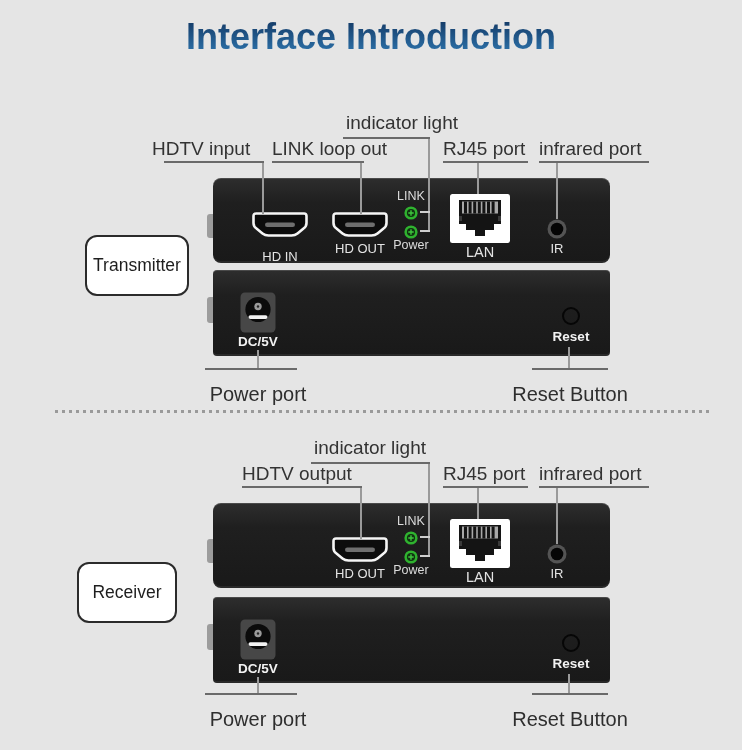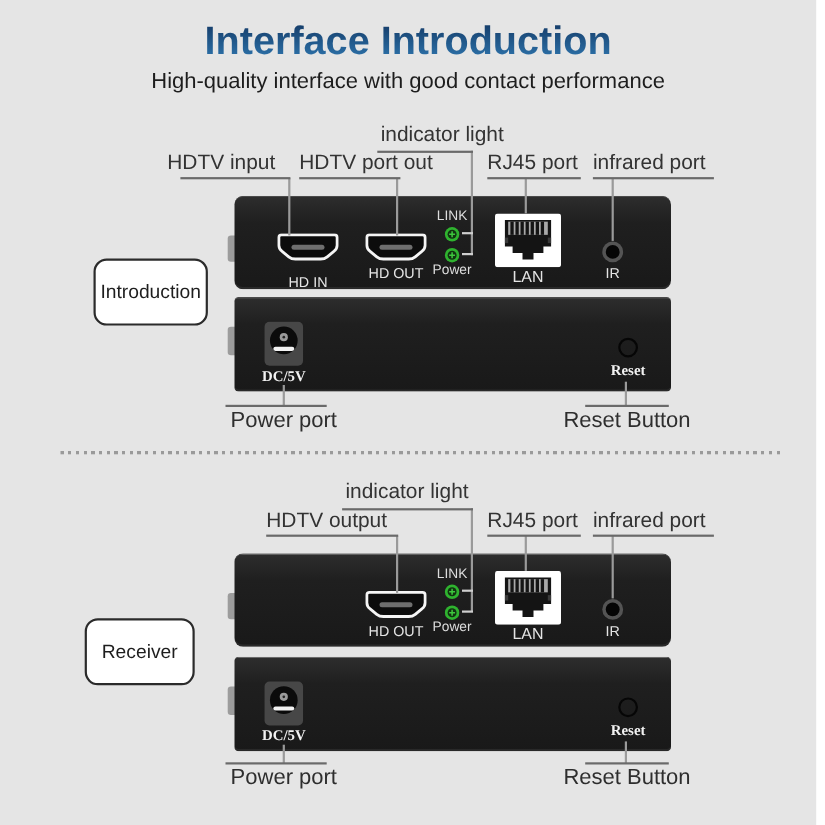--- a/index.html
+++ b/index.html
@@ -12,68 +12,67 @@
          background:linear-gradient(180deg,#143a66 10%,#2f77b0 95%);
          -webkit-background-clip:text;background-clip:text;-webkit-text-fill-color:transparent;}
   .subtitle{top:63px;left:50%;transform:translateX(-50%);font-size:20px;color:#1d1d1d;white-space:nowrap;}
   .lbl{font-size:19px;color:#333;white-space:nowrap;z-index:6;}
   .ul{height:2px;background:#6a6a6a;z-index:6;}
   .vl{width:2px;background:#9a9a9a;z-index:5;}
   .tick{height:2px;background:#cfcfcf;z-index:5;}
   .panel{background:linear-gradient(180deg,#2d2d2d 0%,#1f1f1f 28%,#191919 100%);
          border-top:1px solid #4a4a4a;box-shadow:inset 0 -2px 0 rgba(255,255,255,0.07);z-index:1;}
   .rear{border-radius:8px;}
-  .front{border-radius:4px;font-family:Liberation Serif, serif;}
+  .front{border-radius:4px;}
   .tab{width:7px;background:#9c9c9c;border-radius:3px 0 0 3px;z-index:0;}
   .plabel{font-size:13px;color:#e4e4e4;white-space:nowrap;z-index:2;}
   .plabel-sm{font-size:12.5px;color:#dcdcdc;white-space:nowrap;z-index:2;}
   .plabel-b{font-size:13.5px;font-weight:bold;color:#f2f2f2;white-space:nowrap;z-index:2;}
   .lan-label{font-size:14.5px;}
   .devbox{border:2px solid #2b2b2b;border-radius:12px;display:flex;align-items:center;justify-content:center;
           font-size:17.5px;color:#1e1e1e;background:#fff;z-index:2;}
   .divider{height:3px;background:repeating-linear-gradient(90deg,#9a9a9a 0 3px,transparent 3px 7px);z-index:1;}
   .reset-btn{width:18px;height:18px;border-radius:50%;border:2.5px solid #060606;box-sizing:border-box;z-index:2;}
-  .bottomlbl{font-size:20px;color:#2e2e2e;white-space:nowrap;z-index:6;}
+  .bottomlbl{font-size:20px;color:#2e2e2e;white-space:nowrap;z-index:6;margin-top:12px;}
   svg{display:block;}
   .icon{z-index:2;}
 </style>
 </head>
 <body>
 
 <div id="canvas">
 
   <div class="abs title">Interface Introduction</div>
-  <div class="abs subtitle">High-quality interface with good contact performance</div>
 
   <div>
 
     <div class="abs lbl c" style="left:402px;top:112px;">indicator light</div>
     <div class="abs lbl" style="left:152px;top:138px;">HDTV input</div>
-    <div class="abs lbl" style="left:272px;top:138px;">HDTV port out</div>
+    <div class="abs lbl" style="left:272px;top:138px;">LINK loop out</div>
     <div class="abs lbl" style="left:443px;top:138px;">RJ45 port</div>
     <div class="abs lbl" style="left:539px;top:138px;">infrared port</div>
 
     <div class="abs ul" style="left:343px;top:137px;width:87px;"></div>
     <div class="abs ul" style="left:164px;top:161px;width:100px;"></div>
     <div class="abs ul" style="left:272px;top:161px;width:92px;"></div>
     <div class="abs ul" style="left:443px;top:161px;width:85px;"></div>
     <div class="abs ul" style="left:539px;top:161px;width:110px;"></div>
 
     <div class="abs vl" style="left:428px;top:137px;height:95px;"></div>
     <div class="abs tick" style="left:420px;top:211px;width:10px;"></div>
     <div class="abs tick" style="left:420px;top:230px;width:10px;"></div>
     <div class="abs vl" style="left:262px;top:162px;height:52px;"></div>
     <div class="abs vl" style="left:360px;top:162px;height:52px;"></div>
     <div class="abs vl" style="left:477px;top:162px;height:32px;"></div>
     <div class="abs vl" style="left:556px;top:162px;height:57px;"></div>
     <div class="abs vl" style="left:257px;top:350px;height:19px;"></div>
     <div class="abs vl" style="left:568px;top:347px;height:22px;"></div>
 
     <div class="abs devbox" style="left:85px;top:235px;width:100px;height:57px;">
-      <span>Introduction</span>
+      <span>Transmitter</span>
     </div>
 
     <div class="abs tab" style="left:207px;top:214px;height:24px;"></div>
     <div class="abs tab" style="left:207px;top:297px;height:26px;"></div>
 
     <div class="abs panel rear" style="left:213px;top:178px;width:397px;height:84px;">
 
       <div class="abs icon" style="left:39px;top:33px;">
         <svg width="56" height="27" viewBox="0 0 56 27">
           <path d="M4,1.5 H52 Q54.5,1.5 54.5,4 V11 Q54.5,14.5 51.5,16.5 L45.5,21.5 Q43,23.5 39.5,23.5 H16.5 Q13,23.5 10.5,21.5 L4.5,16.5 Q1.5,14.5 1.5,11 V4 Q1.5,1.5 4,1.5 Z" fill="#0c0c0c" stroke="#f5f5f5" stroke-width="2.6"></path>

